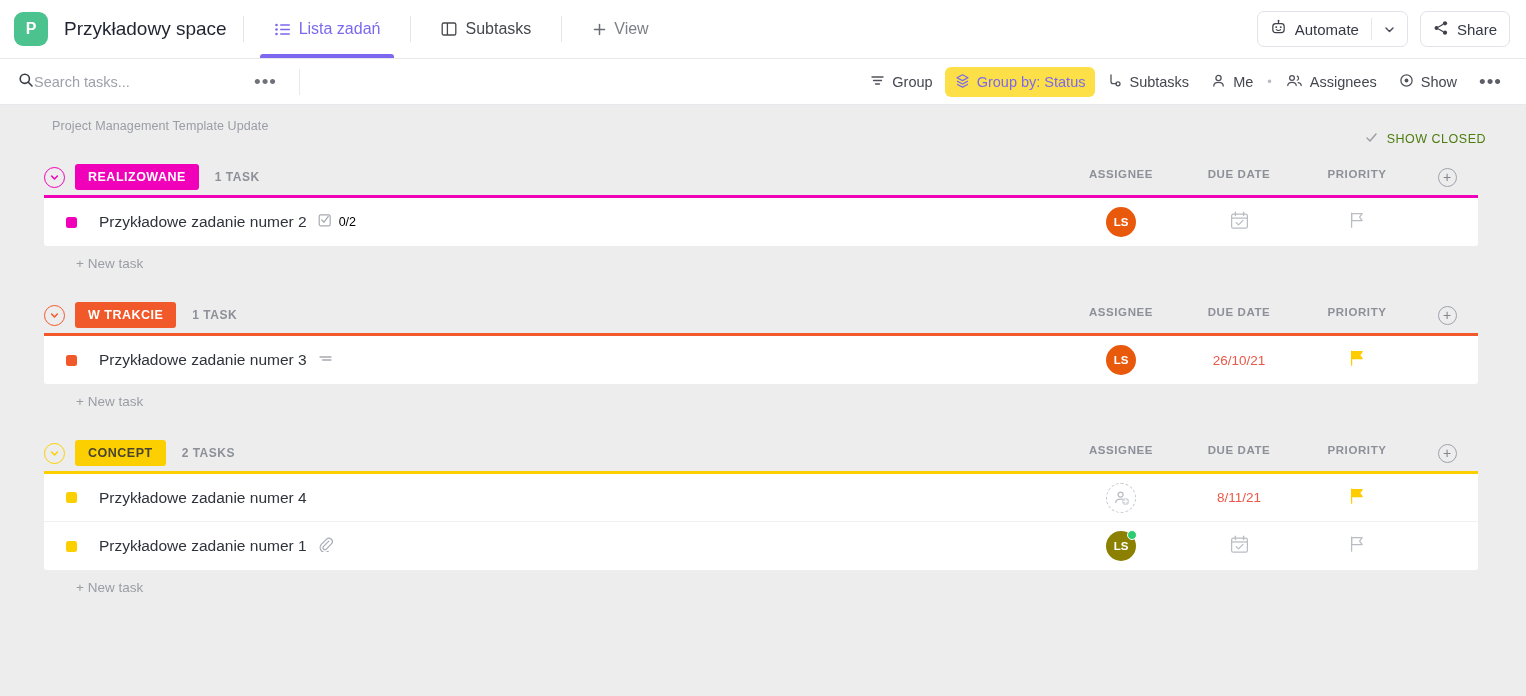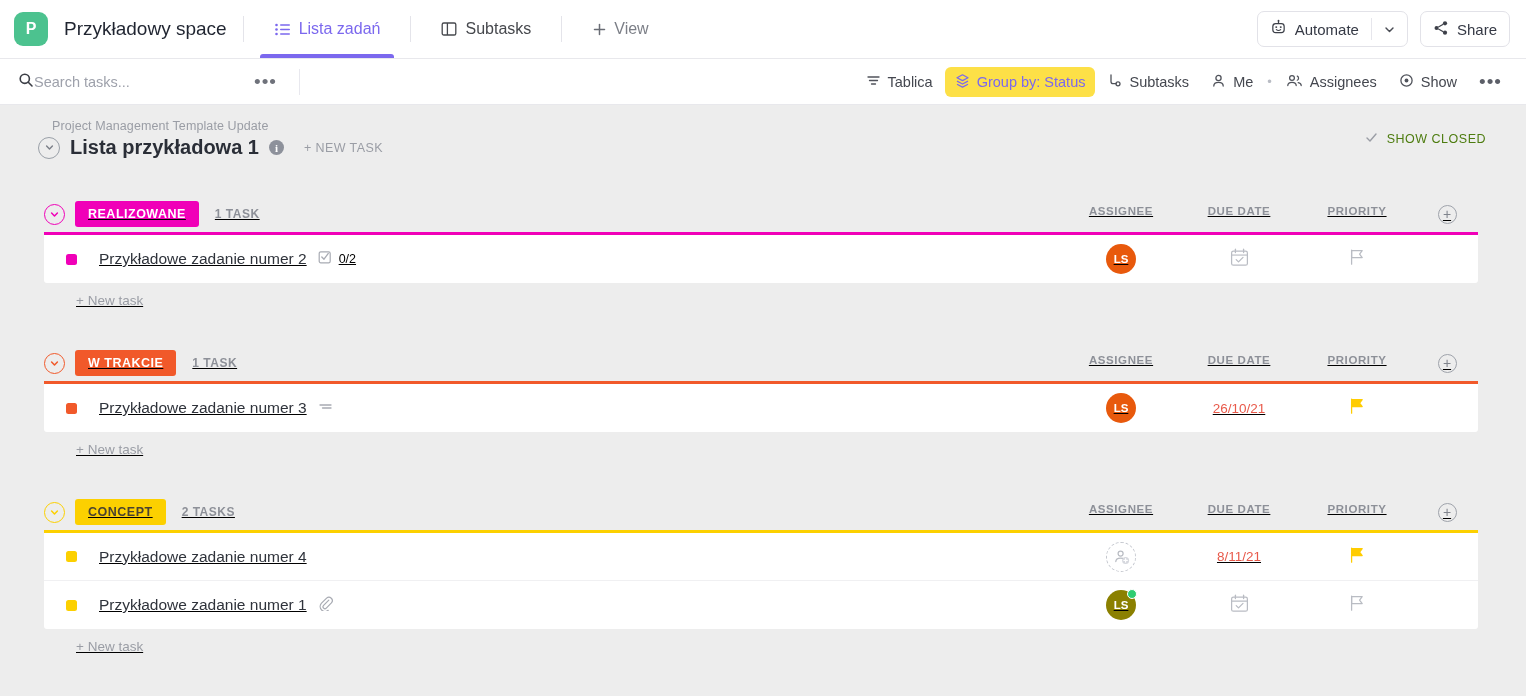--- a/index.html
+++ b/index.html
@@ -155,21 +155,21 @@
     margin-left: 10px; cursor: pointer;
   }
   .show-closed {
     position: absolute; right: 40px; top: 26px;
     display: flex; align-items: center; gap: 9px;
     font-size: 12.5px; color: #4d7c0f; letter-spacing: .5px;
     cursor: pointer;
   }
 
   
-  .group { margin-top: 39px; padding-left: 44px; padding-right: 48px; text-decoration: underline; }
+  .group { margin-top: 28px; padding-left: 44px; padding-right: 48px; }
   .group-header {
     display: flex; align-items: center; height: 32px;
     position: relative;
   }
   .group-chevron {
     width: 21px; height: 21px; border-radius: 50%;
     border: 1.5px solid currentColor;
     display: flex; align-items: center; justify-content: center;
     flex: none; margin-right: 10px; cursor: pointer;
   }
@@ -359,21 +359,21 @@
     <div class="tool-item">
       <span>
         <svg width="15" height="15" viewBox="0 0 15 15">
             <g stroke="#50535b" stroke-width="1.3" stroke-linecap="round">
               <line x1="2" y1="4" x2="13" y2="4"></line>
               <line x1="3.5" y1="7.5" x2="11.5" y2="7.5"></line>
               <line x1="5.5" y1="11" x2="9.5" y2="11"></line>
             </g>
           </svg>
       </span>
-      <span>Tablica</span>
+      <span>Group</span>
     </div>
     <div class="tool-item active">
       <span>
         <svg width="15" height="15" viewBox="0 0 15 15">
             <g fill="none" stroke="#7b68ee" stroke-width="1.25" stroke-linejoin="round">
               <path d="M7.5 1.8 13 4.7 7.5 7.6 2 4.7z"></path>
               <path d="M2 8.1 7.5 11 13 8.1"></path>
               <path d="M2 11.2 7.5 14.1 13 11.2"></path>
             </g>
           </svg>
@@ -428,30 +428,20 @@
       <span>Show</span>
     </div>
     <div class="tool-more">•••</div>
   </div>
 </div>
 
 <div class="body">
 
   <div class="list-head">
     <div class="breadcrumb">Project Management Template Update</div>
-    <div class="list-title-row">
-      <div class="circle-chevron">
-        <svg width="11" height="11" viewBox="0 0 11 11">
-            <polyline points="2.6,4 5.5,7 8.4,4" fill="none" stroke="currentColor" stroke-width="1.4" stroke-linecap="round" stroke-linejoin="round"></polyline>
-          </svg>
-      </div>
-      <div class="list-title">Lista przykładowa 1</div>
-      <div class="info-ico">i</div>
-      <div class="new-task-top">+ NEW TASK</div>
-    </div>
     <div class="show-closed">
       <span>
         <svg width="13" height="13" viewBox="0 0 13 13">
             <polyline points="2,7 5,10 11,3" fill="none" stroke="#9a9da5" stroke-width="1.4" stroke-linecap="round" stroke-linejoin="round"></polyline>
           </svg>
       </span>
       <span>SHOW CLOSED</span>
     </div>
   </div>
 

